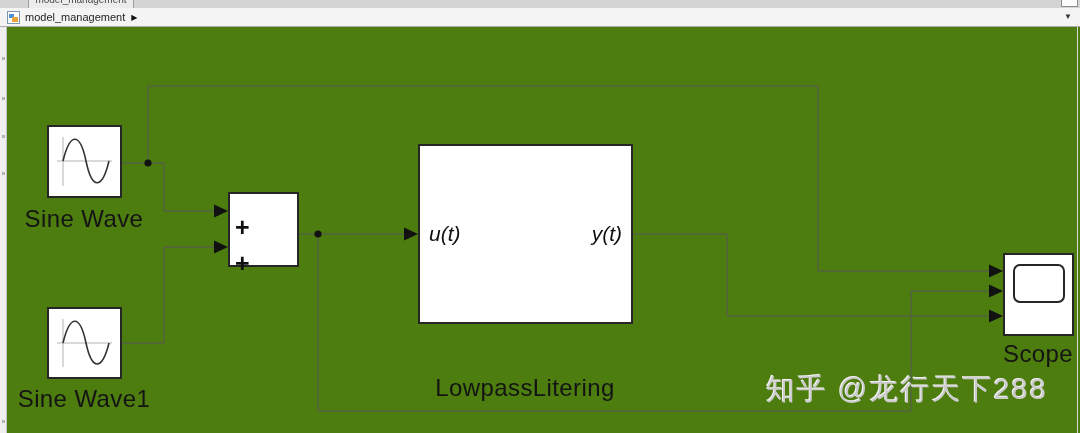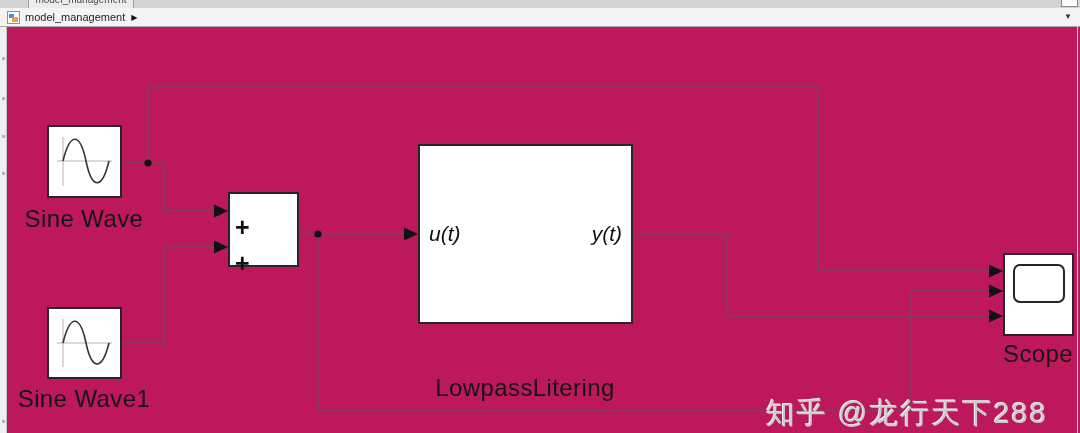--- a/index.html
+++ b/index.html
@@ -19,21 +19,21 @@
   .breadcrumb-bar { position:absolute; left:0; top:8px; width:1080px; height:19px; background:#f4f4f4;
                     border-bottom:1px solid #ababab; display:flex; align-items:center; padding-left:7px; }
   .model-icon { position:relative; width:13px; height:13px; background:#fdfdfd; border:1px solid #7d96ad; margin-right:5px; flex:0 0 auto; }
   .model-icon .mi-blue   { position:absolute; left:1px; top:2px; width:5px; height:4px; background:#4a90d9; }
   .model-icon .mi-orange { position:absolute; right:1px; bottom:1px; width:6px; height:5px; background:#e8a33d; }
   .breadcrumb-label { font-size:11px; color:#1f1f1f; }
   .breadcrumb-expand { font-size:8px; color:#111; margin-left:6px; }
   .breadcrumb-dropdown { position:absolute; right:8px; top:4px; font-size:8px; color:#333; }
 
   
-  .canvas { position:absolute; left:0; top:27px; width:1080px; height:406px; background:#be185d; }
+  .canvas { position:absolute; left:0; top:27px; width:1080px; height:406px; background:#4d7c0f; }
   .palette-strip { position:absolute; left:0; top:0; width:7px; height:406px; background:#efefef; border-right:1px solid #c2c2c2; }
   .palette-mark { position:absolute; left:2px; width:3px; height:3px; background:#b5b5b5; }
   .canvas-right-border { position:absolute; right:2px; top:0; width:1px; height:406px; background:#d6d6d6; }
 
   svg.wires { position:absolute; left:0; top:0; width:1080px; height:406px; }
 
   
   .block { position:absolute; background:#fff; border:2px solid #262626; }
   .blk-sine1 { left:47px; top:98px;  width:75px; height:73px; }
   .blk-sine2 { left:47px; top:280px; width:75px; height:72px; }
@@ -53,21 +53,21 @@
                   border:2px solid #262626; border-radius:7px; }
 
   .block-label { position:absolute; font-size:24px; color:#141414; text-align:center; letter-spacing:.4px; white-space:nowrap; }
   .lbl-sine1 { left:-16px;  top:178px; width:200px; }
   .lbl-sine2 { left:-16px;  top:358px; width:200px; }
   .lbl-add   { left:163px; top:244px; width:200px; }
   .lbl-lpf   { left:425px; top:307px; width:200px;margin-top:40px; }
   .lbl-scope { left:938px; top:313px; width:200px; }
 
   .watermark { position:absolute; left:766px; top:343px; font-size:29px; letter-spacing:2px;
-               color:#cbcbcb; text-shadow:-1px -1px 0 #f3f3f3; white-space:nowrap;margin-top:24px; }
+               color:#cbcbcb; text-shadow:-1px -1px 0 #f3f3f3; white-space:nowrap; }
 </style>
 </head>
 <body>
 
 <div class="screen">
 
   <div class="tabstrip">
     <div class="tab-fragment">
       <span>model_management</span>
     </div>

